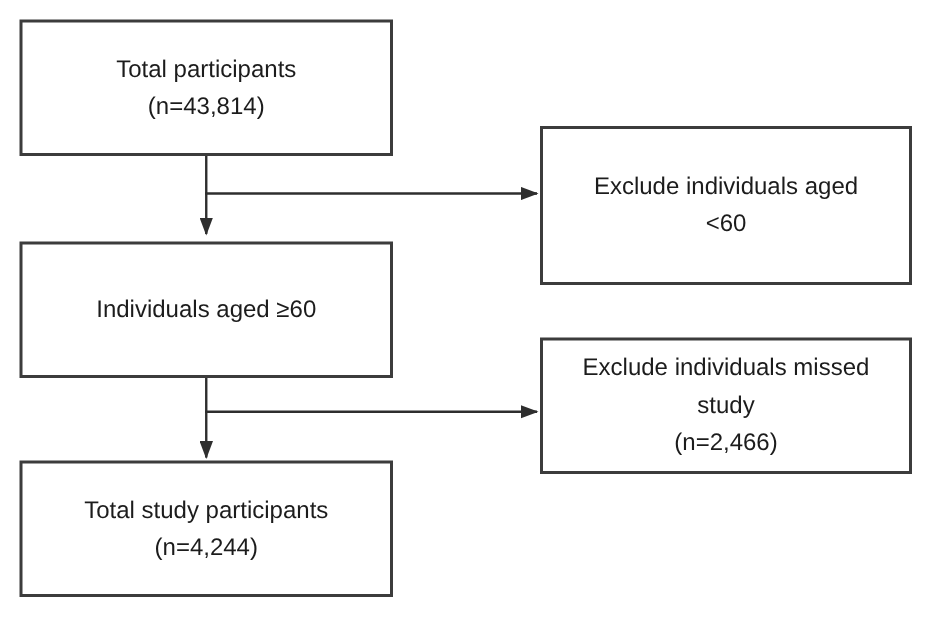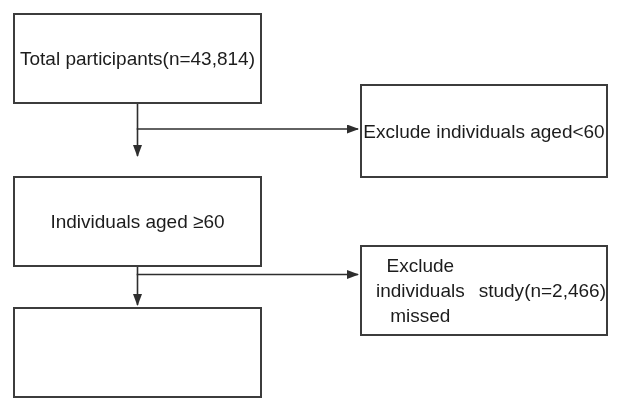--- a/index.html
+++ b/index.html
@@ -19,32 +19,33 @@
     height:412px;
     background:var(--bg-color);
     overflow:hidden;
   }
   .box{
     position:absolute;
     box-sizing:border-box;
     border:2px solid var(--border-color);
     background:var(--bg-color);
     display:flex;
+    flex-direction:column;
     align-items:center;
     justify-content:center;
     text-align:center;
-    font-size:19px;
+    font-size:16px;
     line-height:25px;
     color:var(--text-color);
   }
   #box-total-participants{left:13px;top:13px;width:249px;height:91px;}
-  #box-aged-60{left:13px;top:176px;width:249px;height:91px;}
+  #box-aged-60{left:13px;top:161px;width:249px;height:91px;}
   #box-total-study{left:13px;top:307px;width:249px;height:91px;}
-  #box-exclude-under-60{left:360px;top:84px;width:248px;height:94px;}
-  #box-exclude-missed{left:360px;top:245px;width:248px;height:91px;}
+  #box-exclude-under-60{left:360px;top:84px;width:248px;height:106px;}
+  #box-exclude-missed{left:360px;top:225px;width:248px;height:91px;}
   #connector-layer{
     position:absolute;
     left:0;top:0;
     width:625px;height:412px;
     pointer-events:none;
   }
   #connector-layer line{
     stroke:var(--arrow-color);
     stroke-width:1.6;
   }
@@ -80,15 +81,17 @@
     <div>Individuals aged ≥60</div>
   </div>
 
   <div class="box" id="box-exclude-missed">
     <div>Exclude individuals missed</div>
     <div>study</div>
     <div>(n=2,466)</div>
   </div>
 
   <div class="box" id="box-total-study">
+    <div>Total study participants</div>
+    <div>(n=4,244)</div>
   </div>
 
 </div>
 
 </body></html>

